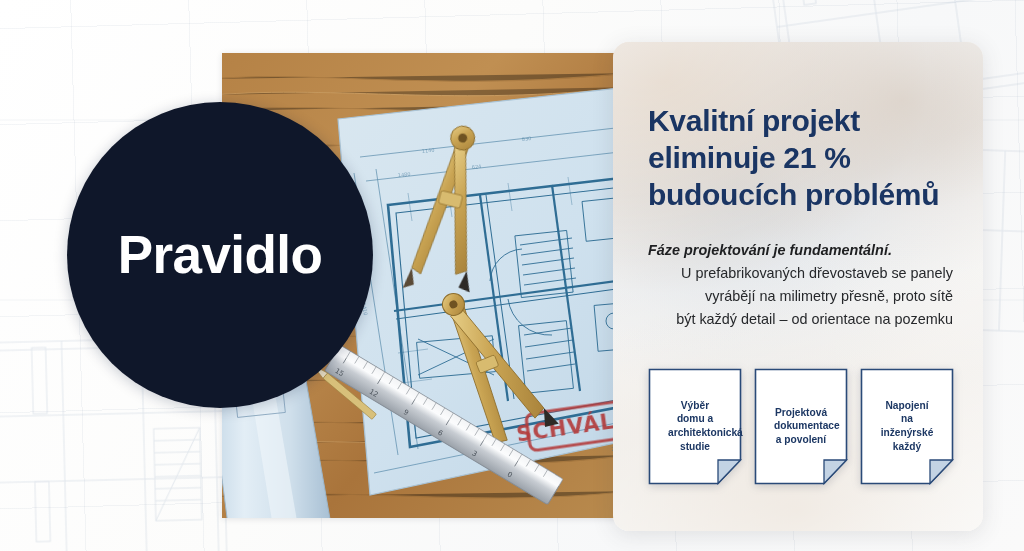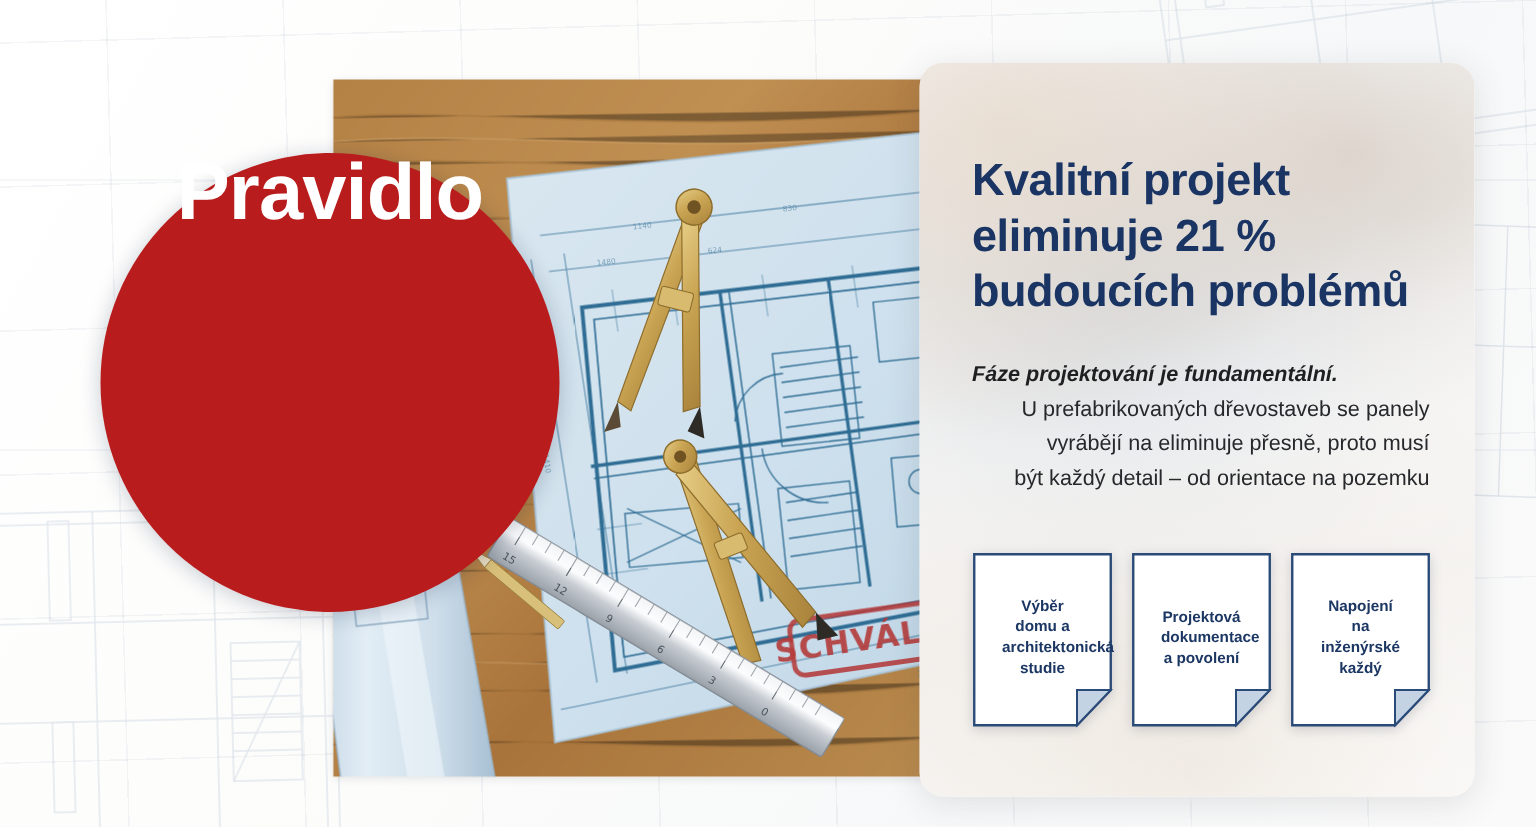--- a/index.html
+++ b/index.html
@@ -32,22 +32,22 @@
     position:absolute;left:222px;top:53px;width:401px;height:465px;
     overflow:hidden;
     box-shadow:0 1px 6px rgba(40,45,60,.13);
   }
   .photo-inner{position:absolute;inset:0;}
 
   
   .badge{
     position:absolute;left:67px;top:102px;width:306px;height:306px;
     border-radius:50%;
-    background:#b91c1c;
-    display:flex;align-items:flex-start;justify-content:center;
+    background:#0f172a;
+    display:flex;align-items:center;justify-content:center;
     box-shadow:0 2px 14px rgba(10,25,55,.22);
   }
   .badge-l1{
     color:#fff;font-size:53px;font-weight:700;line-height:1.02;
     letter-spacing:-.6px;text-align:center;
   }
   .badge-l2{
     color:#fff;font-size:53px;font-weight:700;line-height:1.12;
     letter-spacing:-.6px;text-align:center;margin-top:2px;
   }
@@ -346,21 +346,21 @@
       <h1 class="headline">
         <span>Kvalitní projekt</span>
         <span>eliminuje 21 %</span>
         <span>budoucích problémů</span>
       </h1>
 
       <p class="lead">Fáze projektování je fundamentální.</p>
 
       <p class="body-copy">
         <span>U prefabrikovaných dřevostaveb se panely</span>
-        <span>vyrábějí na eliminuje přesně, proto musí</span>
+        <span>vyrábějí na milimetry přesně, proto sítě</span>
         <span>být každý detail – od orientace na pozemku</span>
       </p>
 
       <div class="cards">
 
         <div class="doc">
           <svg class="doc-shape" viewBox="0 0 94 117">
             <path d="M1.5 1.5 H92.5 V92 L70 115.5 H1.5 Z" fill="#ffffff" stroke="#2a4a78" stroke-width="1.6"></path>
             <path d="M92.5 92 H70 V115.5 Z" fill="#c3d3e4" stroke="#2a4a78" stroke-width="1.3"></path>
           </svg>

